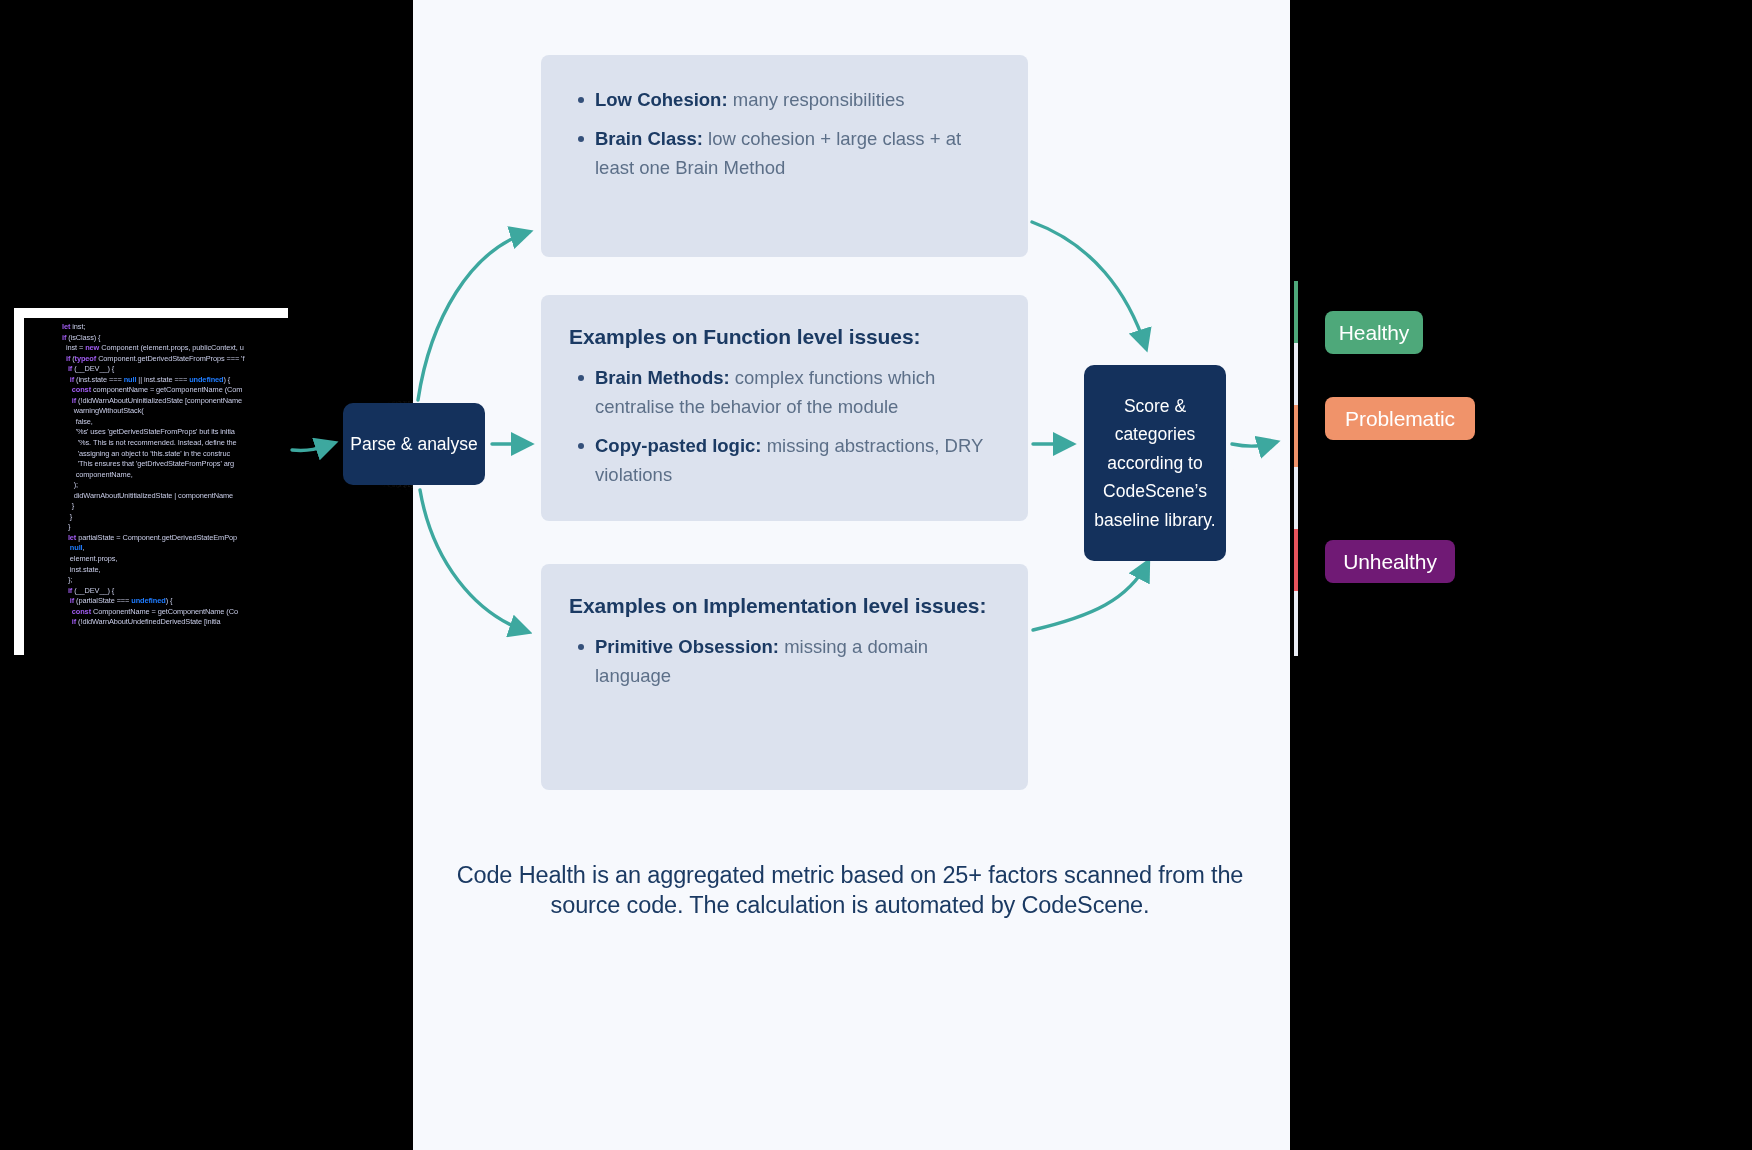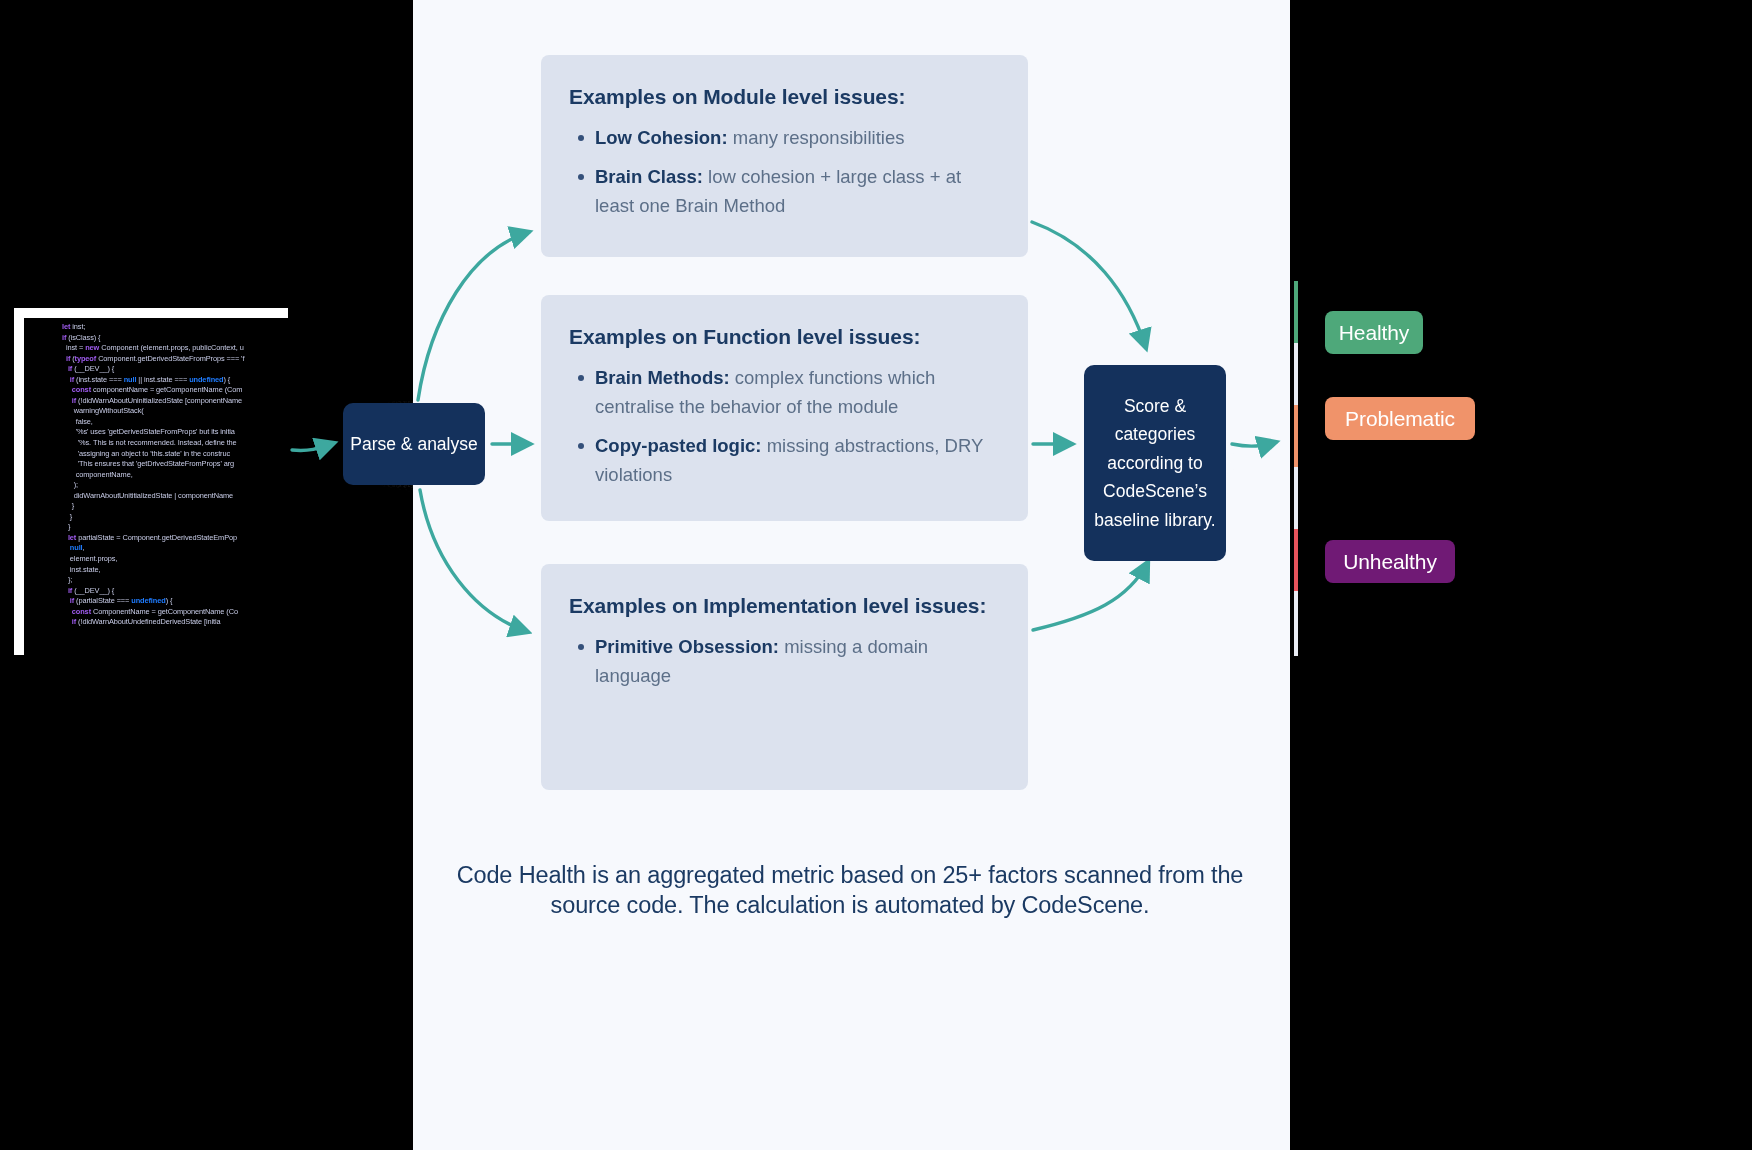--- a/index.html
+++ b/index.html
@@ -245,21 +245,20 @@
   </g>
 </svg>
 
 <div class="noise-shadow" id="parse-shadow"></div>
 <div class="dark-node" id="parse-node">Parse &amp; analyse</div>
 
 <div class="noise-shadow" id="score-shadow"></div>
 <div class="dark-node" id="score-node">Score &amp; categories according to CodeScene’s baseline library.</div>
 
 <div class="ex-box" id="box-module">
-  <p class="ex-title">Examples on Module level issues:</p>
   <ul class="ex-list">
     <li>
       <b>Low Cohesion:</b><span> many responsibilities</span>
     </li>
     <li>
       <b>Brain Class:</b><span> low cohesion + large class + at least one Brain Method</span>
     </li>
   </ul>
 </div>
 

